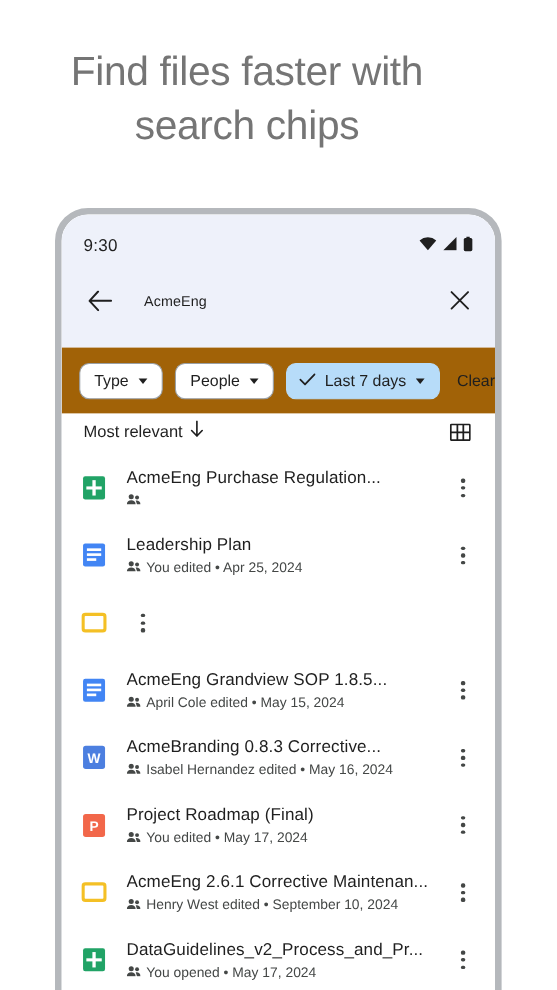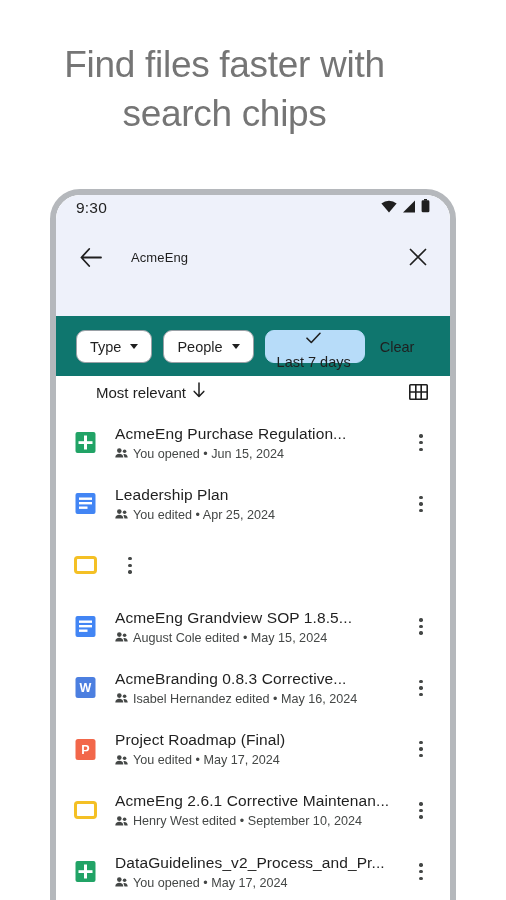--- a/index.html
+++ b/index.html
@@ -36,20 +36,21 @@
   .screen {
     position: absolute; inset: 0;
     border-radius: 24px 24px 0 0;
     overflow: hidden;
     background: #ffffff;
   }
 
   
   .header-band {
     background: #eef1fa;
+    padding-top: 16px;
     height: 121px;
   }
   .statusbar {
     display: flex; align-items: center; justify-content: space-between;
     padding: 0 20px;
     height: 26px;
   }
   .clock { font-size: 15.5px; color: #1f1f1f; font-weight: 400; letter-spacing: 0.2px; }
   .status-icons { display: flex; align-items: center; gap: 5px; }
 
@@ -66,41 +67,41 @@
     color: #1f1f1f;
     letter-spacing: 0.1px;
   }
   .close-btn { width: 28px; height: 28px; display: flex; align-items: center; justify-content: center; cursor: pointer; }
 
   
   .chips-row {
     display: flex; align-items: center;
     gap: 11px;
     padding: 14px 0 13px 20px;
-    background: #0f766e;
+    background: #a16207;
     white-space: nowrap;
     overflow: hidden;
+    justify-content: flex-end;
   }
   .chip {
     display: inline-flex; align-items: center; gap: 8px;
     height: 33px;
     padding: 0 13px;
     border: 1px solid #9aa0a6;
     border-radius: 9px;
     font-size: 14.5px;
     color: #1f1f1f;
     background: #fff;
     cursor: pointer;
     flex: 0 0 auto;
   }
   .chip.selected {
     background: #b7dcf9;
     border-color: #b7dcf9;
     padding: 0 13px 0 11px;
-    flex-direction: column;
   }
   .caret {
     width: 0; height: 0;
     border-left: 4.5px solid transparent;
     border-right: 4.5px solid transparent;
     border-top: 5.5px solid #1f1f1f;
     margin-left: 1px;
   }
   .chip-check { display: inline-block; width: 15px; height: 15px; }
   .clear-chip {
@@ -108,21 +109,20 @@
     flex: 0 0 auto;
     margin-left: 4px;
     cursor: pointer;
   }
 
   
   .sort-row {
     display: flex; align-items: center; justify-content: space-between;
     padding: 6px 22px 10px 20px;
     background: #fff;
-    margin-left: 20px;
   }
   .sort-left { display: flex; align-items: center; gap: 6px; cursor: pointer; }
   .sort-label { font-size: 15px; color: #1f1f1f; }
   .view-toggle { cursor: pointer; display: flex; }
 
   
   .file-list { background: #fff; }
   .file-row {
     display: flex; align-items: center;
     height: 61.3px;
@@ -264,21 +264,20 @@
             <div class="file-title">AcmeEng Purchase Regulation...</div>
             <div class="file-meta">
               <span>
                 <svg width="13" height="10" viewBox="0 0 13 10">
                     <circle cx="4.3" cy="2.6" r="2.3" fill="#444746"></circle>
                     <circle cx="9.6" cy="3.2" r="1.8" fill="#444746"></circle>
                     <path d="M0.3 9.4c0-2.3 1.8-3.6 4-3.6s4 1.3 4 3.6z" fill="#444746"></path>
                     <path d="M8.4 6c1.9-0.4 4.3 0.5 4.3 3.4H9.5z" fill="#444746"></path>
                   </svg>
               </span>
-              <span class="meta-text">You opened • Jun 15, 2024</span>
             </div>
           </div>
           <div class="kebab">
               <span></span>
               <span></span>
               <span></span>
             </div>
         </div>
 
         <div class="file-row">
@@ -337,21 +336,21 @@
             <div class="file-title">AcmeEng Grandview SOP 1.8.5...</div>
             <div class="file-meta">
               <span>
                 <svg width="13" height="10" viewBox="0 0 13 10">
                     <circle cx="4.3" cy="2.6" r="2.3" fill="#444746"></circle>
                     <circle cx="9.6" cy="3.2" r="1.8" fill="#444746"></circle>
                     <path d="M0.3 9.4c0-2.3 1.8-3.6 4-3.6s4 1.3 4 3.6z" fill="#444746"></path>
                     <path d="M8.4 6c1.9-0.4 4.3 0.5 4.3 3.4H9.5z" fill="#444746"></path>
                   </svg>
               </span>
-              <span class="meta-text">August Cole edited • May 15, 2024</span>
+              <span class="meta-text">April Cole edited • May 15, 2024</span>
             </div>
           </div>
           <div class="kebab">
               <span></span>
               <span></span>
               <span></span>
             </div>
         </div>
 
         <div class="file-row">

